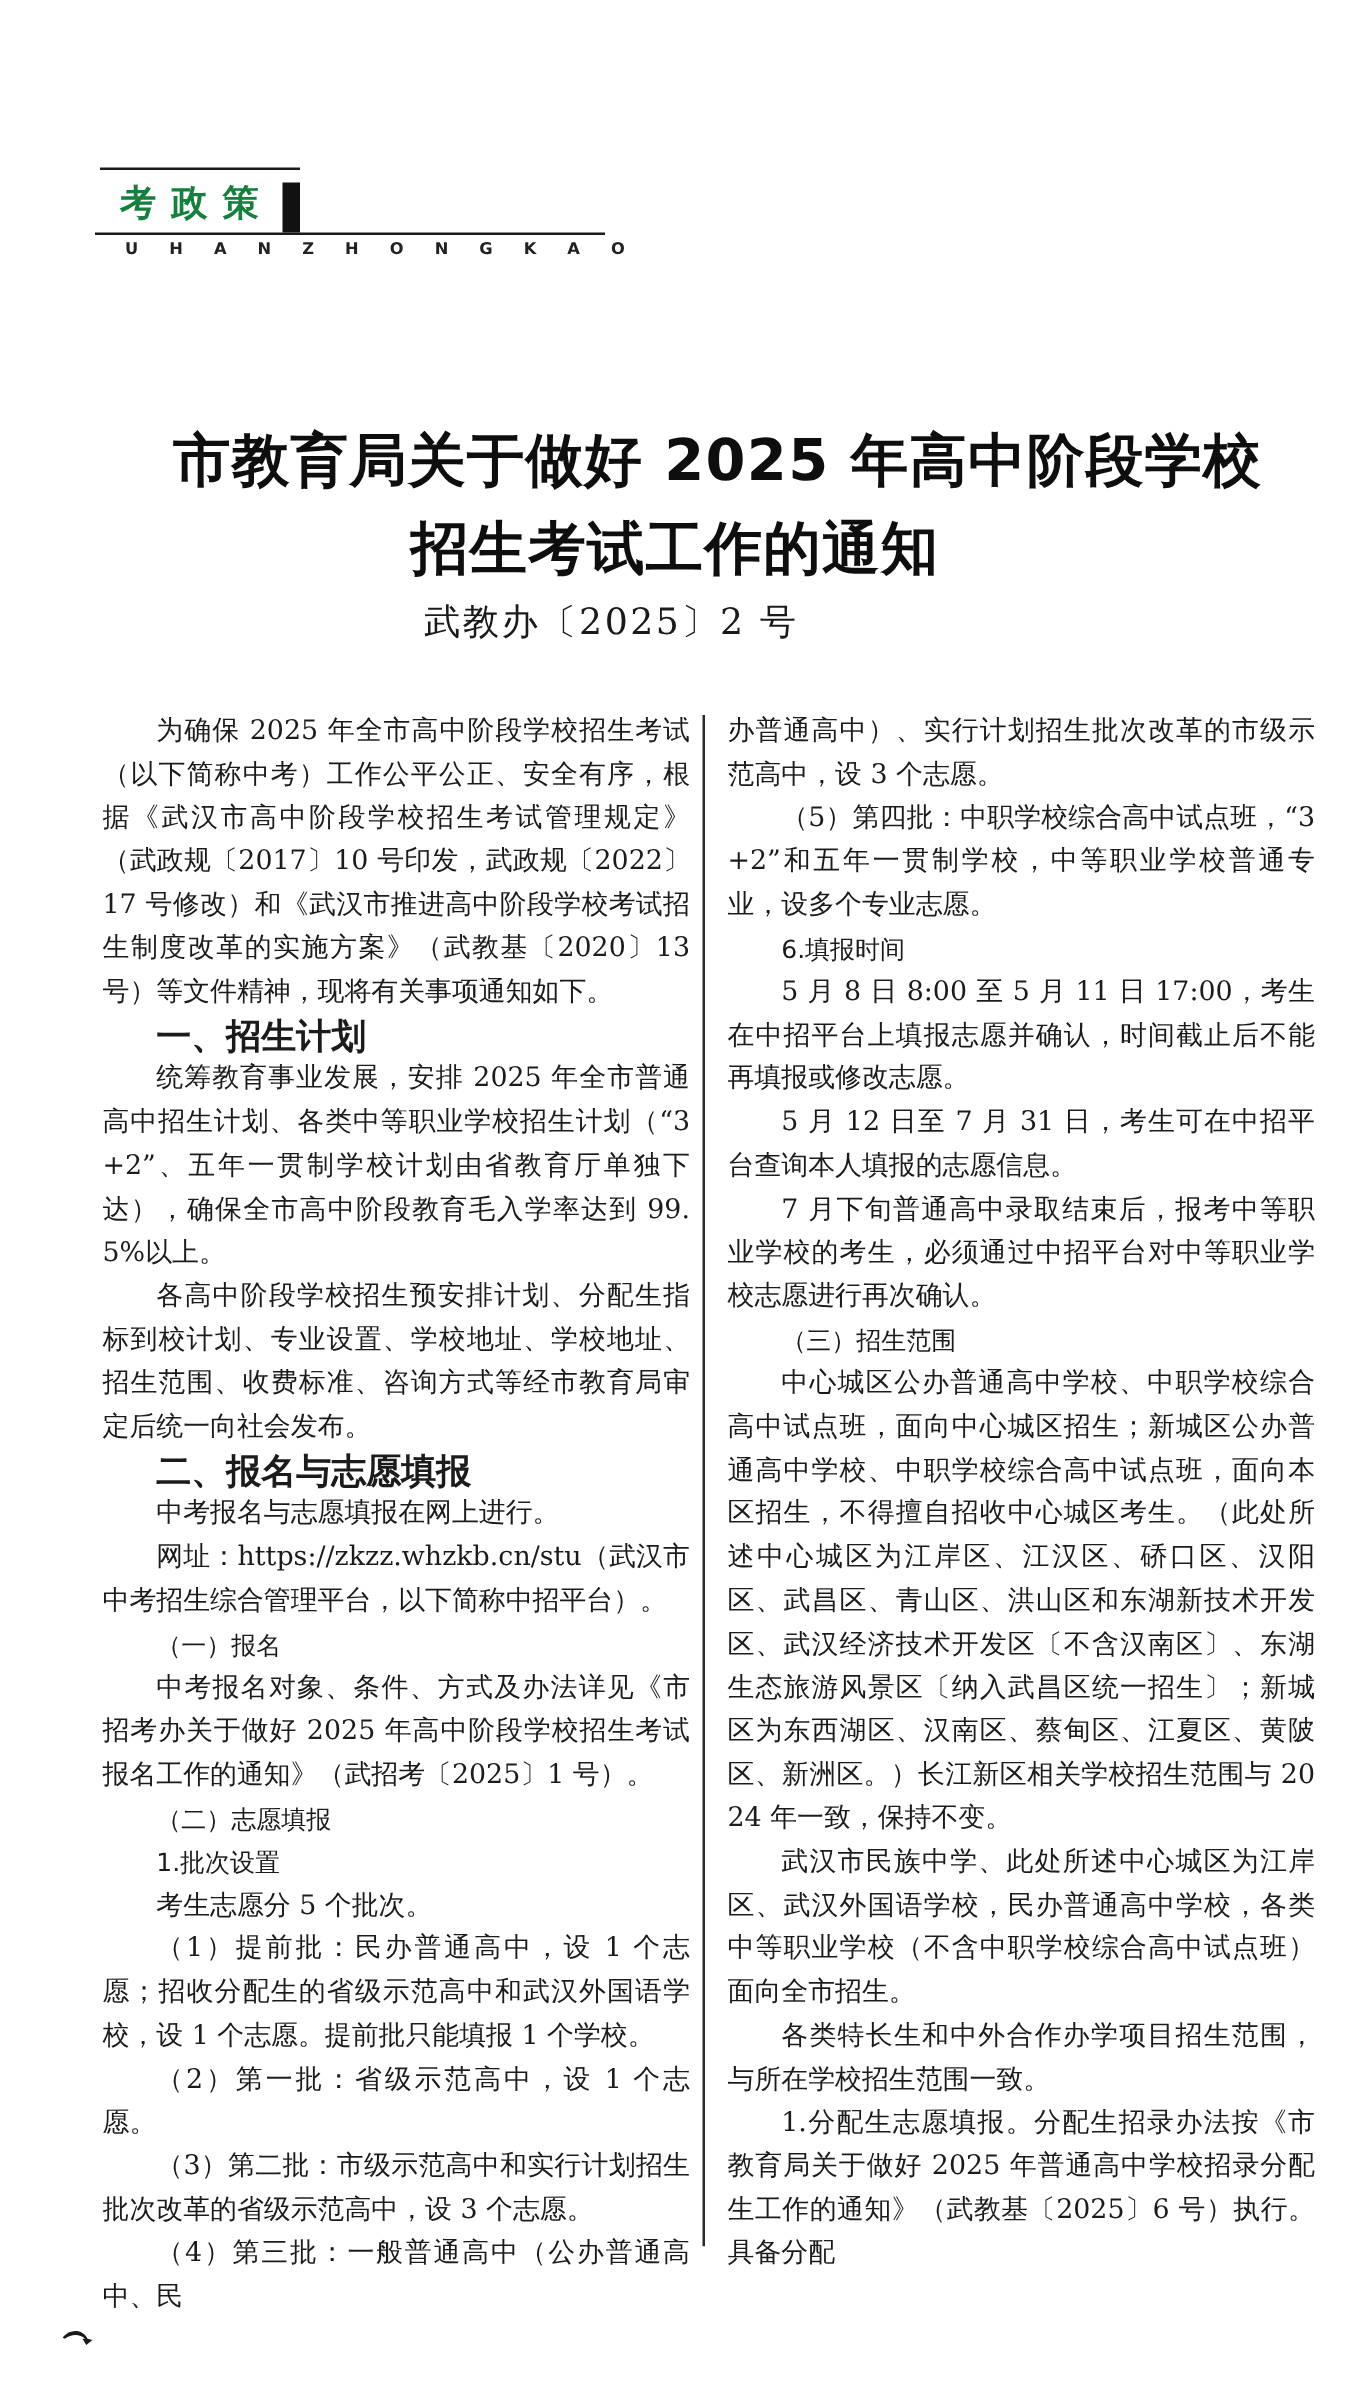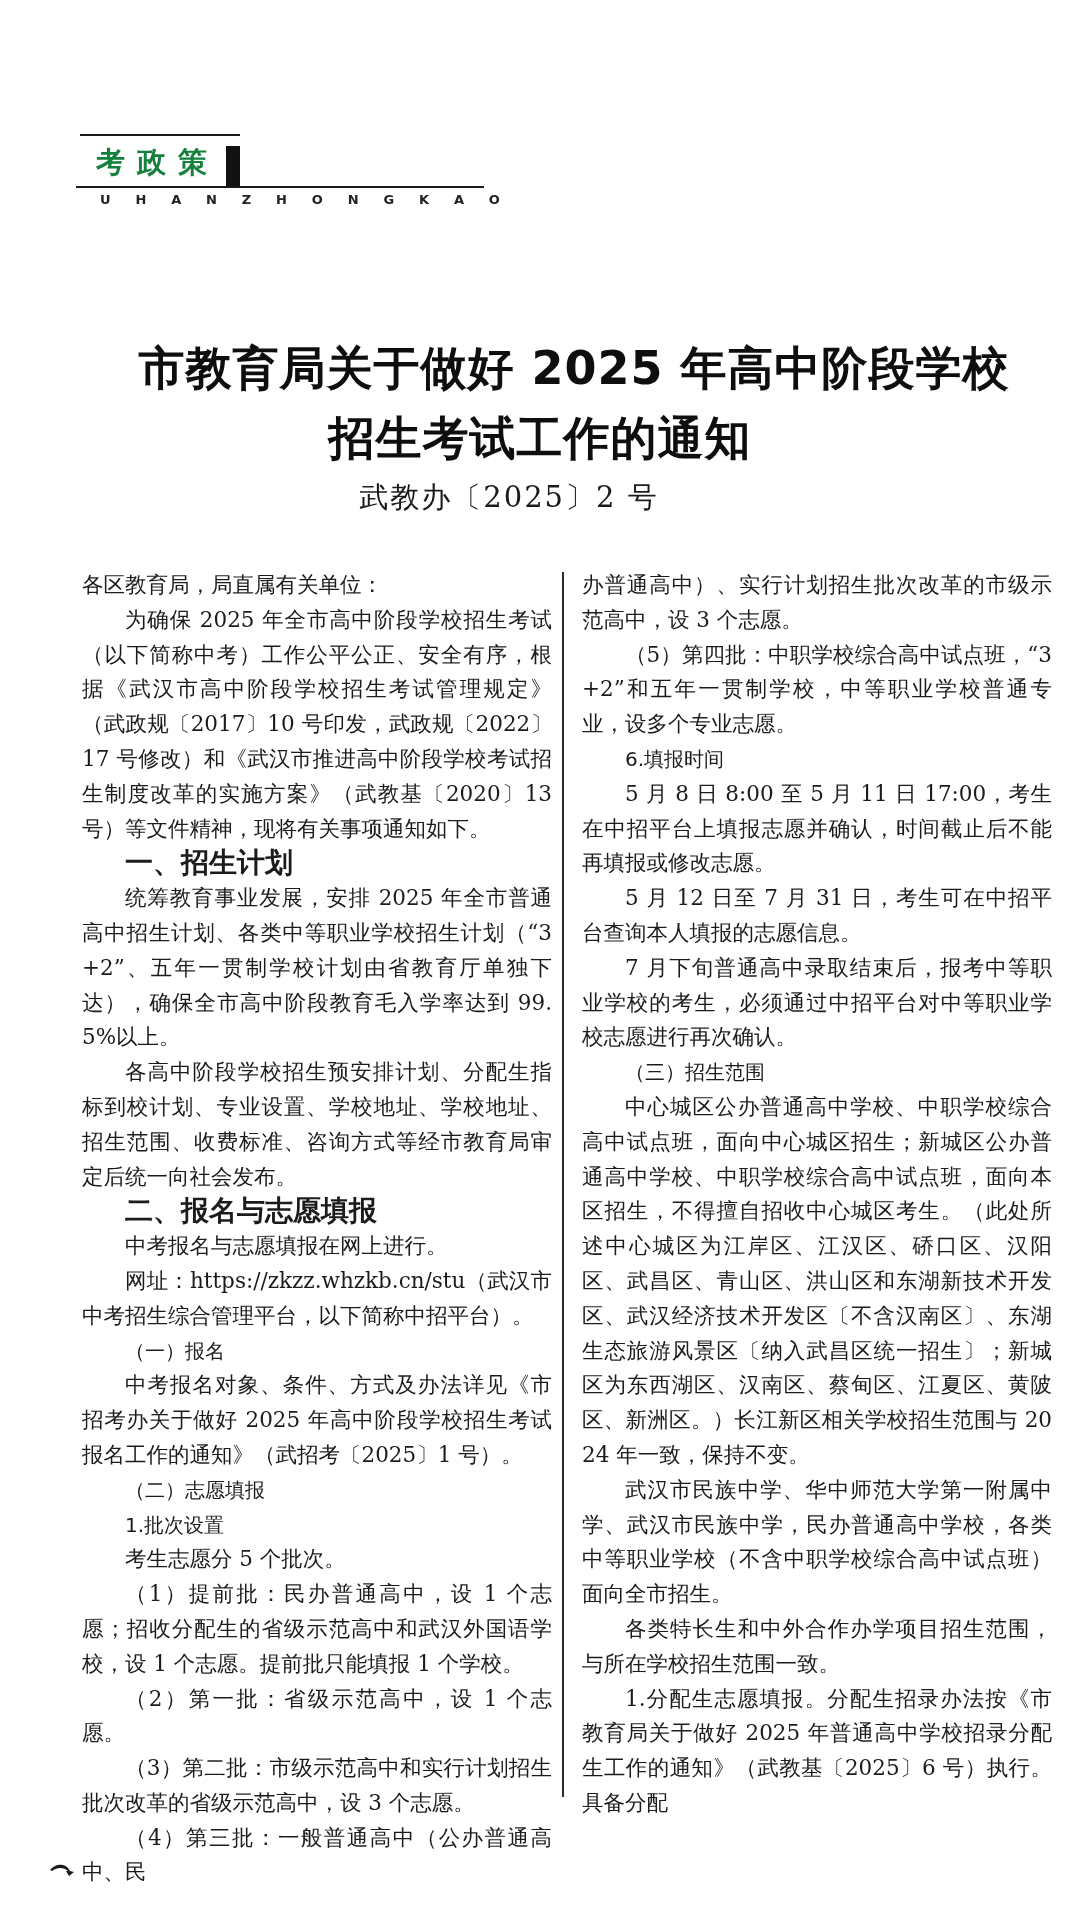--- a/index.html
+++ b/index.html
@@ -22,21 +22,21 @@
   }
   .title {
     position: absolute; left: 0; width: 1080px; text-align: center;
     font-family: "DejaVu Sans", "Liberation Sans", sans-serif; font-weight: bold; font-size: 46px;
     color: #0e0e0e; letter-spacing: 1px;
   }
   .title.l1 { top: 338px; padding-left: 34px; }
   .title.l2 { top: 408px; }
   .docno {
     position: absolute; left: 0; width: 978px; top: 478px; text-align: center;
-    font-family: "DejaVu Serif", "Liberation Serif", serif; font-size: 29px; color: #1a1a1a; letter-spacing: 2px; padding-left: 20px;
+    font-family: "DejaVu Serif", "Liberation Serif", serif; font-size: 29px; color: #1a1a1a; letter-spacing: 2px;
   }
   .col {
     position: absolute; top: 568px; width: 470px;
     font-size: 21.5px; line-height: 34.8px; color: #1b1b1b;
   }
   .col.left { left: 82px; }
   .col.right { left: 582px; }
   .col p { margin: 0; text-align: justify; word-break: break-all; }
   .col p.ind { text-indent: 43px; }
   .col p.head { text-indent: 43px; font-family: "DejaVu Sans", "Liberation Sans", sans-serif; font-weight: bold; font-size: 28px; }
@@ -64,21 +64,20 @@
     <span>K</span>
     <span>A</span>
     <span>O</span>
   </div>
 
 <div class="title l1">市教育局关于做好 2025 年高中阶段学校</div>
 <div class="title l2">招生考试工作的通知</div>
 <div class="docno">武教办〔2025〕2 号</div>
 
 <div class="col left" id="leftCol">
-    <p class="">各区教育局，局直属有关单位：</p>
     <p class="ind">为确保 2025 年全市高中阶段学校招生考试（以下简称中考）工作公平公正、安全有序，根据《武汉市高中阶段学校招生考试管理规定》（武政规〔2017〕10 号印发，武政规〔2022〕17 号修改）和《武汉市推进高中阶段学校考试招生制度改革的实施方案》（武教基〔2020〕13 号）等文件精神，现将有关事项通知如下。</p>
     <p class="head">一、招生计划</p>
     <p class="ind">统筹教育事业发展，安排 2025 年全市普通高中招生计划、各类中等职业学校招生计划（“3+2”、五年一贯制学校计划由省教育厅单独下达），确保全市高中阶段教育毛入学率达到 99.5%以上。</p>
     <p class="ind">各高中阶段学校招生预安排计划、分配生指标到校计划、专业设置、学校地址、学校地址、招生范围、收费标准、咨询方式等经市教育局审定后统一向社会发布。</p>
     <p class="head">二、报名与志愿填报</p>
     <p class="ind">中考报名与志愿填报在网上进行。</p>
     <p class="ind">网址：https://zkzz.whzkb.cn/stu（武汉市中考招生综合管理平台，以下简称中招平台）。</p>
     <p class="sub">（一）报名</p>
     <p class="ind">中考报名对象、条件、方式及办法详见《市招考办关于做好 2025 年高中阶段学校招生考试报名工作的通知》（武招考〔2025〕1 号）。</p>
     <p class="sub">（二）志愿填报</p>
@@ -92,20 +91,20 @@
 <div class="divider"></div>
 <div class="col right" id="rightCol">
     <p class="">办普通高中）、实行计划招生批次改革的市级示范高中，设 3 个志愿。</p>
     <p class="ind">（5）第四批：中职学校综合高中试点班，“3+2”和五年一贯制学校，中等职业学校普通专业，设多个专业志愿。</p>
     <p class="sub">6.填报时间</p>
     <p class="ind">5 月 8 日 8:00 至 5 月 11 日 17:00，考生在中招平台上填报志愿并确认，时间截止后不能再填报或修改志愿。</p>
     <p class="ind">5 月 12 日至 7 月 31 日，考生可在中招平台查询本人填报的志愿信息。</p>
     <p class="ind">7 月下旬普通高中录取结束后，报考中等职业学校的考生，必须通过中招平台对中等职业学校志愿进行再次确认。</p>
     <p class="sub">（三）招生范围</p>
     <p class="ind">中心城区公办普通高中学校、中职学校综合高中试点班，面向中心城区招生；新城区公办普通高中学校、中职学校综合高中试点班，面向本区招生，不得擅自招收中心城区考生。（此处所述中心城区为江岸区、江汉区、硚口区、汉阳区、武昌区、青山区、洪山区和东湖新技术开发区、武汉经济技术开发区〔不含汉南区〕、东湖生态旅游风景区〔纳入武昌区统一招生〕；新城区为东西湖区、汉南区、蔡甸区、江夏区、黄陂区、新洲区。）长江新区相关学校招生范围与 2024 年一致，保持不变。</p>
-    <p class="ind">武汉市民族中学、华中师范大学第一附属中学、武汉市民族中学，民办普通高中学校，各类中等职业学校（不含中职学校综合高中试点班）面向全市招生。</p>
+    <p class="ind">武汉市民族中学、此处所述中心城区为江岸区、武汉外国语学校，民办普通高中学校，各类中等职业学校（不含中职学校综合高中试点班）面向全市招生。</p>
     <p class="ind">各类特长生和中外合作办学项目招生范围，与所在学校招生范围一致。</p>
     <p class="ind">1.分配生志愿填报。分配生招录办法按《市教育局关于做好 2025 年普通高中学校招录分配生工作的通知》（武教基〔2025〕6 号）执行。具备分配</p>
   </div>
 
 <svg class="page-curl" viewBox="0 0 28 16">
   <path d="M2 8 C8 1, 18 1, 22 9 L26 10 L21 14 L18 9 L20 9 C16 5, 9 5, 4 9 Z" fill="#1a1a1a"></path>
 </svg>
 
 </body></html>

